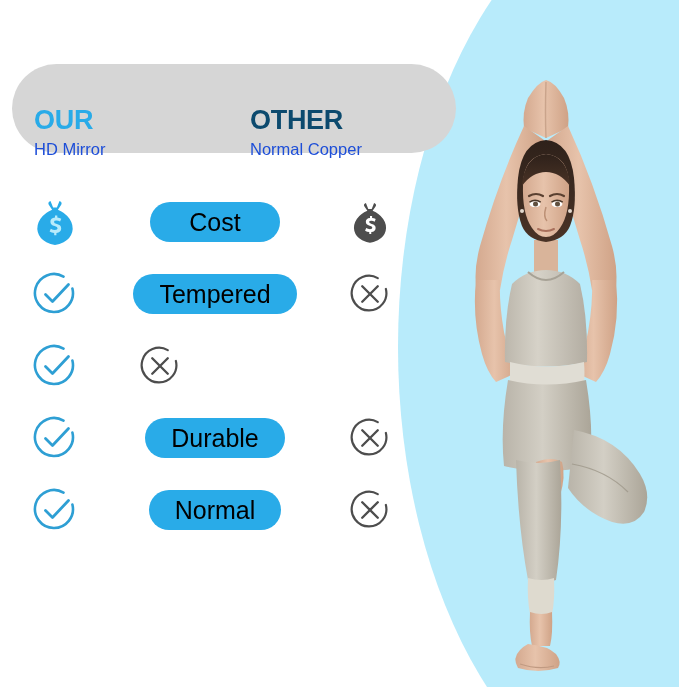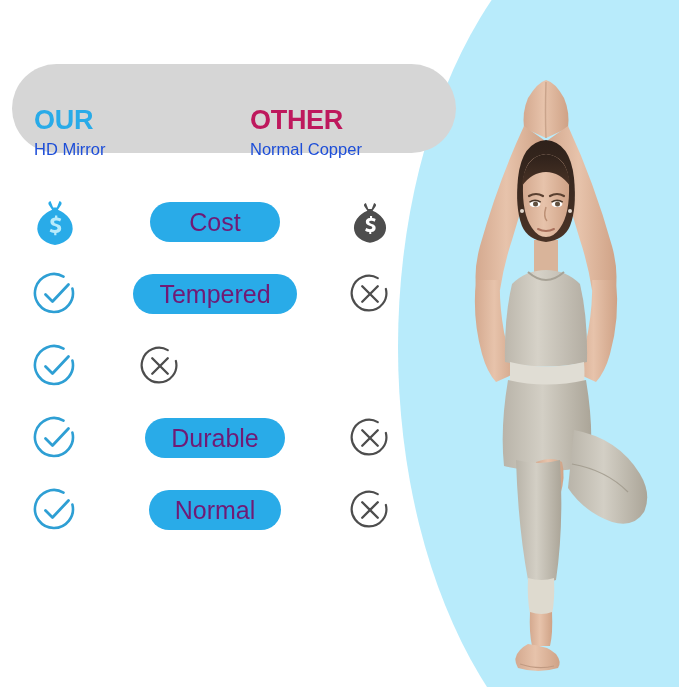--- a/index.html
+++ b/index.html
@@ -56,21 +56,21 @@
   .header-col.other { left: 238px; width: 196px; }
 
   .header-title {
     font-size: 27px;
     font-weight: bold;
     letter-spacing: -0.3px;
     line-height: 32px;
     margin: 0;
   }
   .header-title.ours  { color: #29abe8; }
-  .header-title.other { color: #be185d; }
+  .header-title.other { color: #0c4a6e; }
 
   .header-sub {
     font-size: 16.5px;
     color: #1d4ed8;
     line-height: 22px;
     margin: 2px 0 0 0;
     font-weight: normal;
   }
 
   
@@ -95,21 +95,21 @@
   }
   .icon-cell.right { width: 100px; }
   .pill-cell {
     flex: 1 1 auto;
     display: flex;
     justify-content: center;
     align-items: center;
   }
   .pill {
     background: #29abe8;
-    color: #701a75;
+    color: #000000;
     border-radius: 22px;
     height: 40px;
     line-height: 40px;
     padding: 0 26px;
     min-width: 130px;
     text-align: center;
     font-size: 25px;
     font-weight: normal;
     white-space: nowrap;
     box-sizing: border-box;

